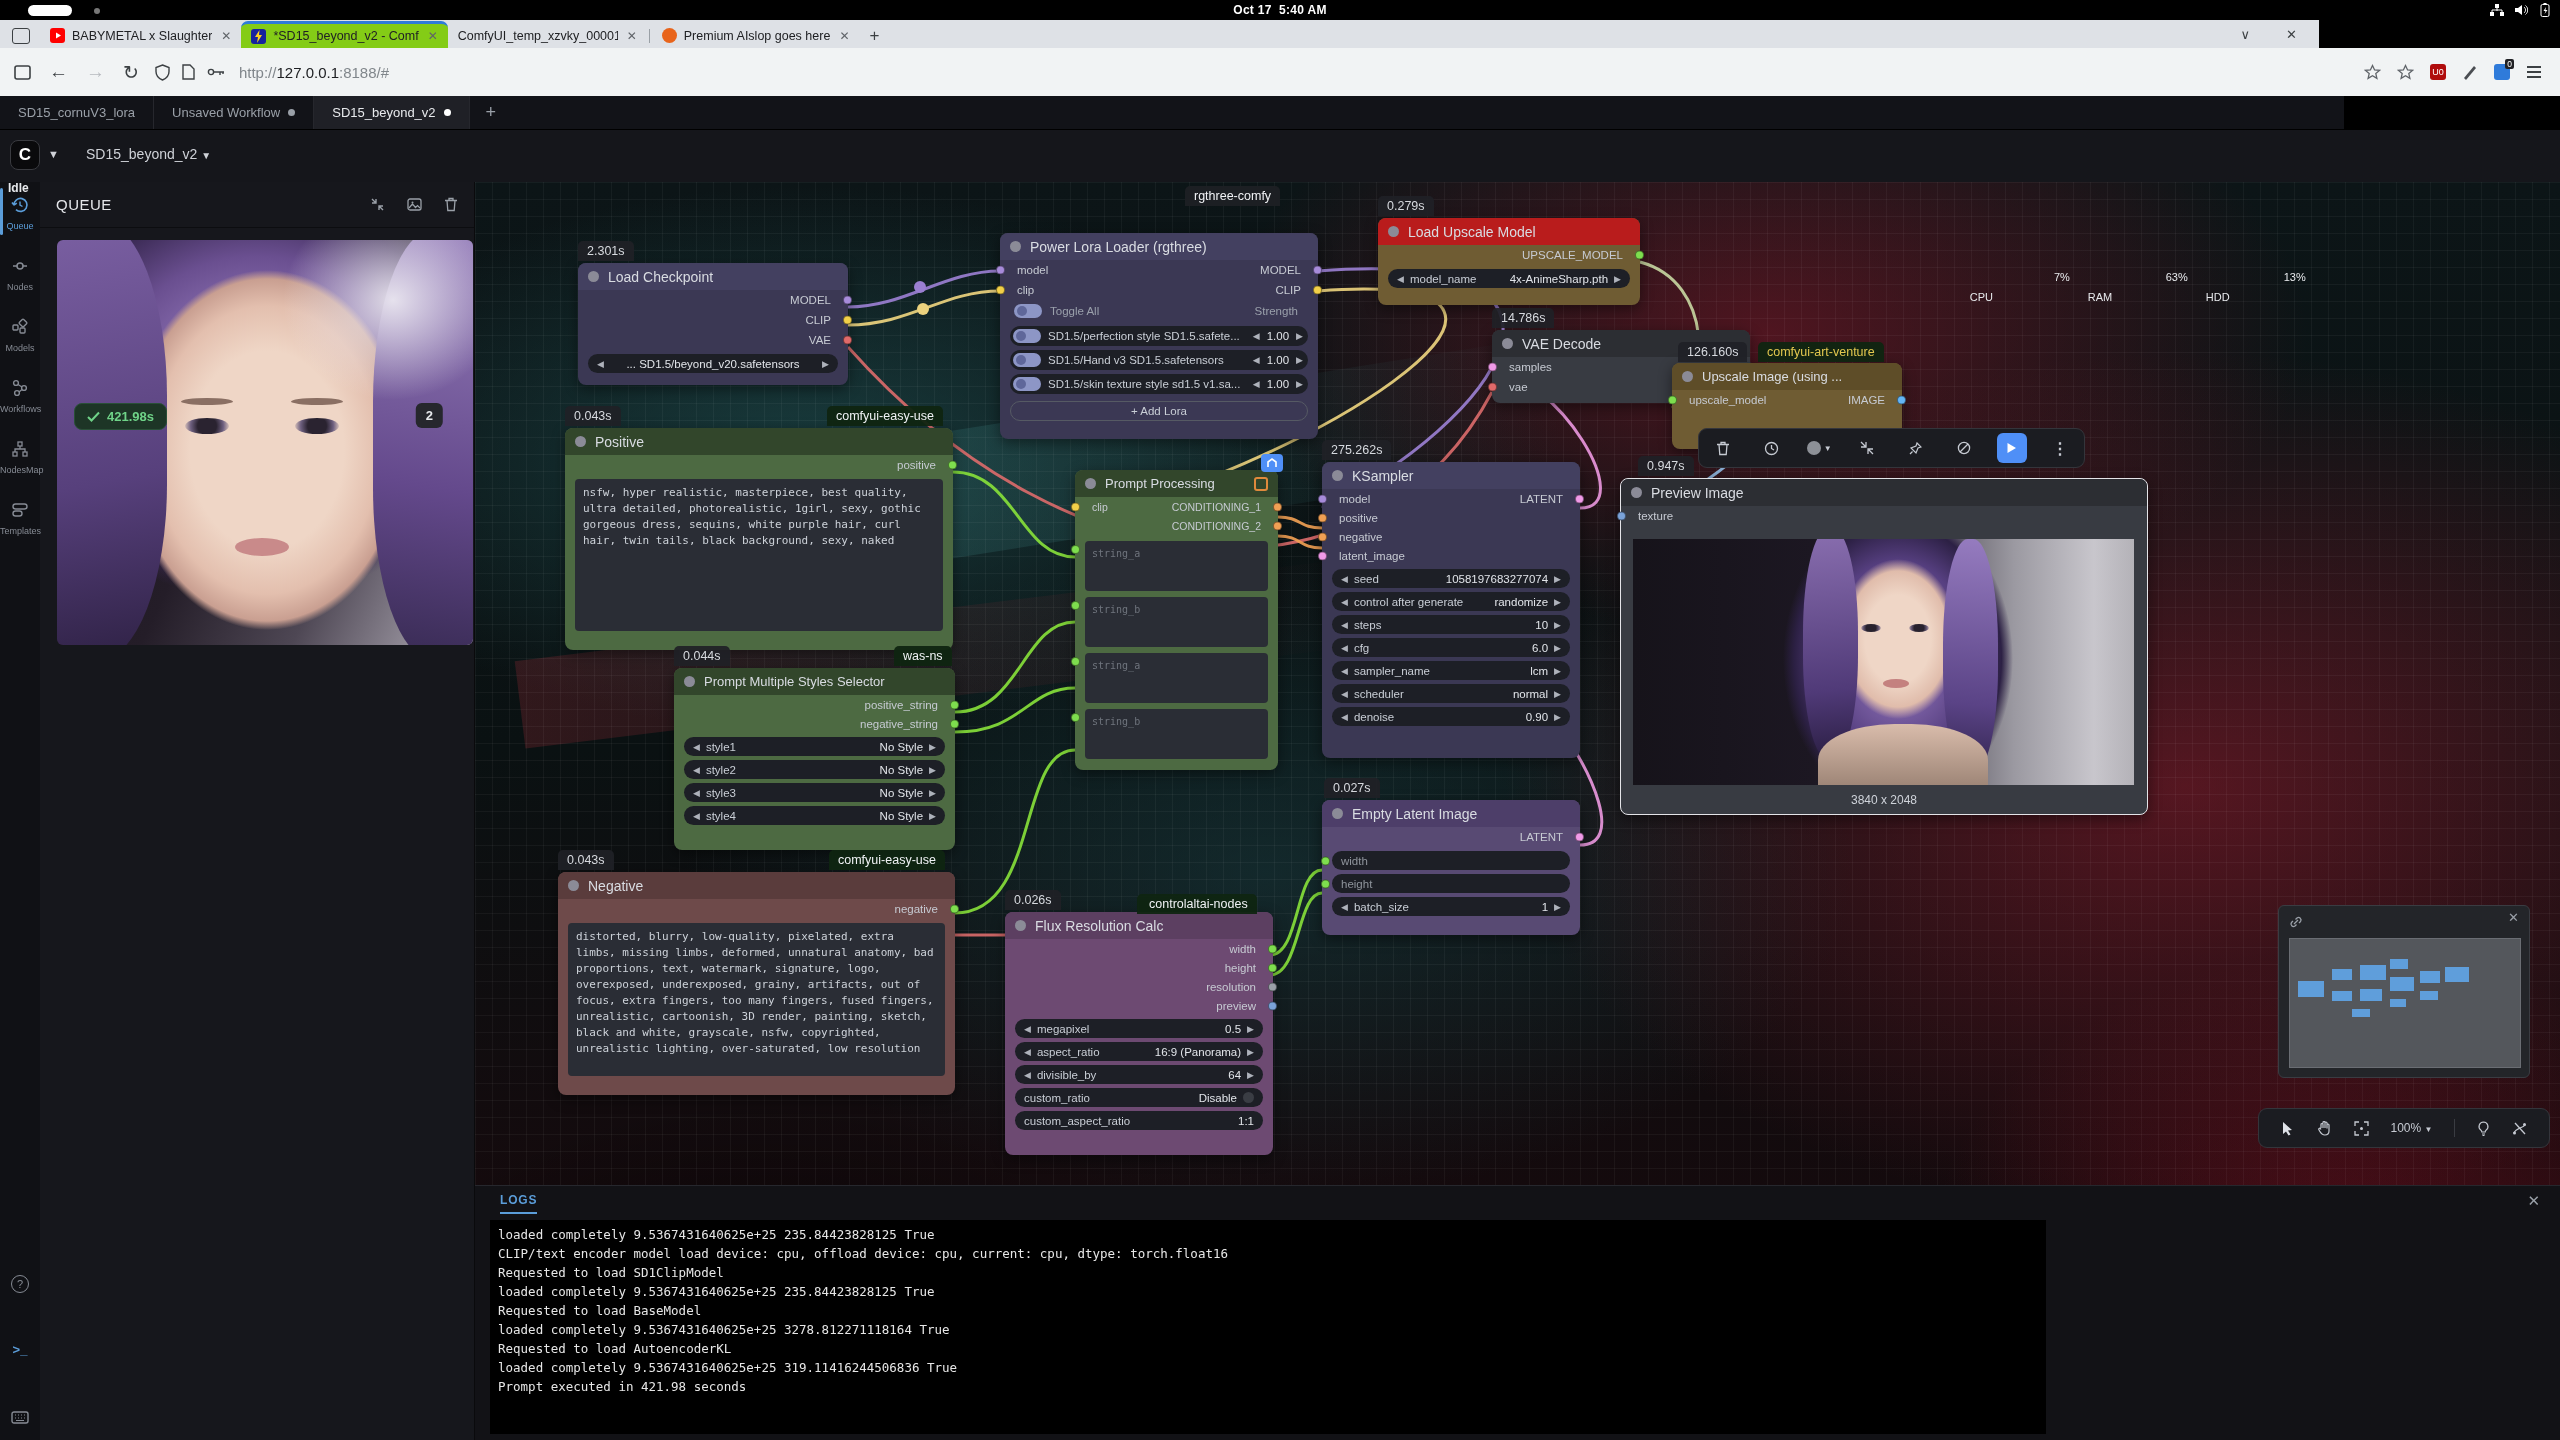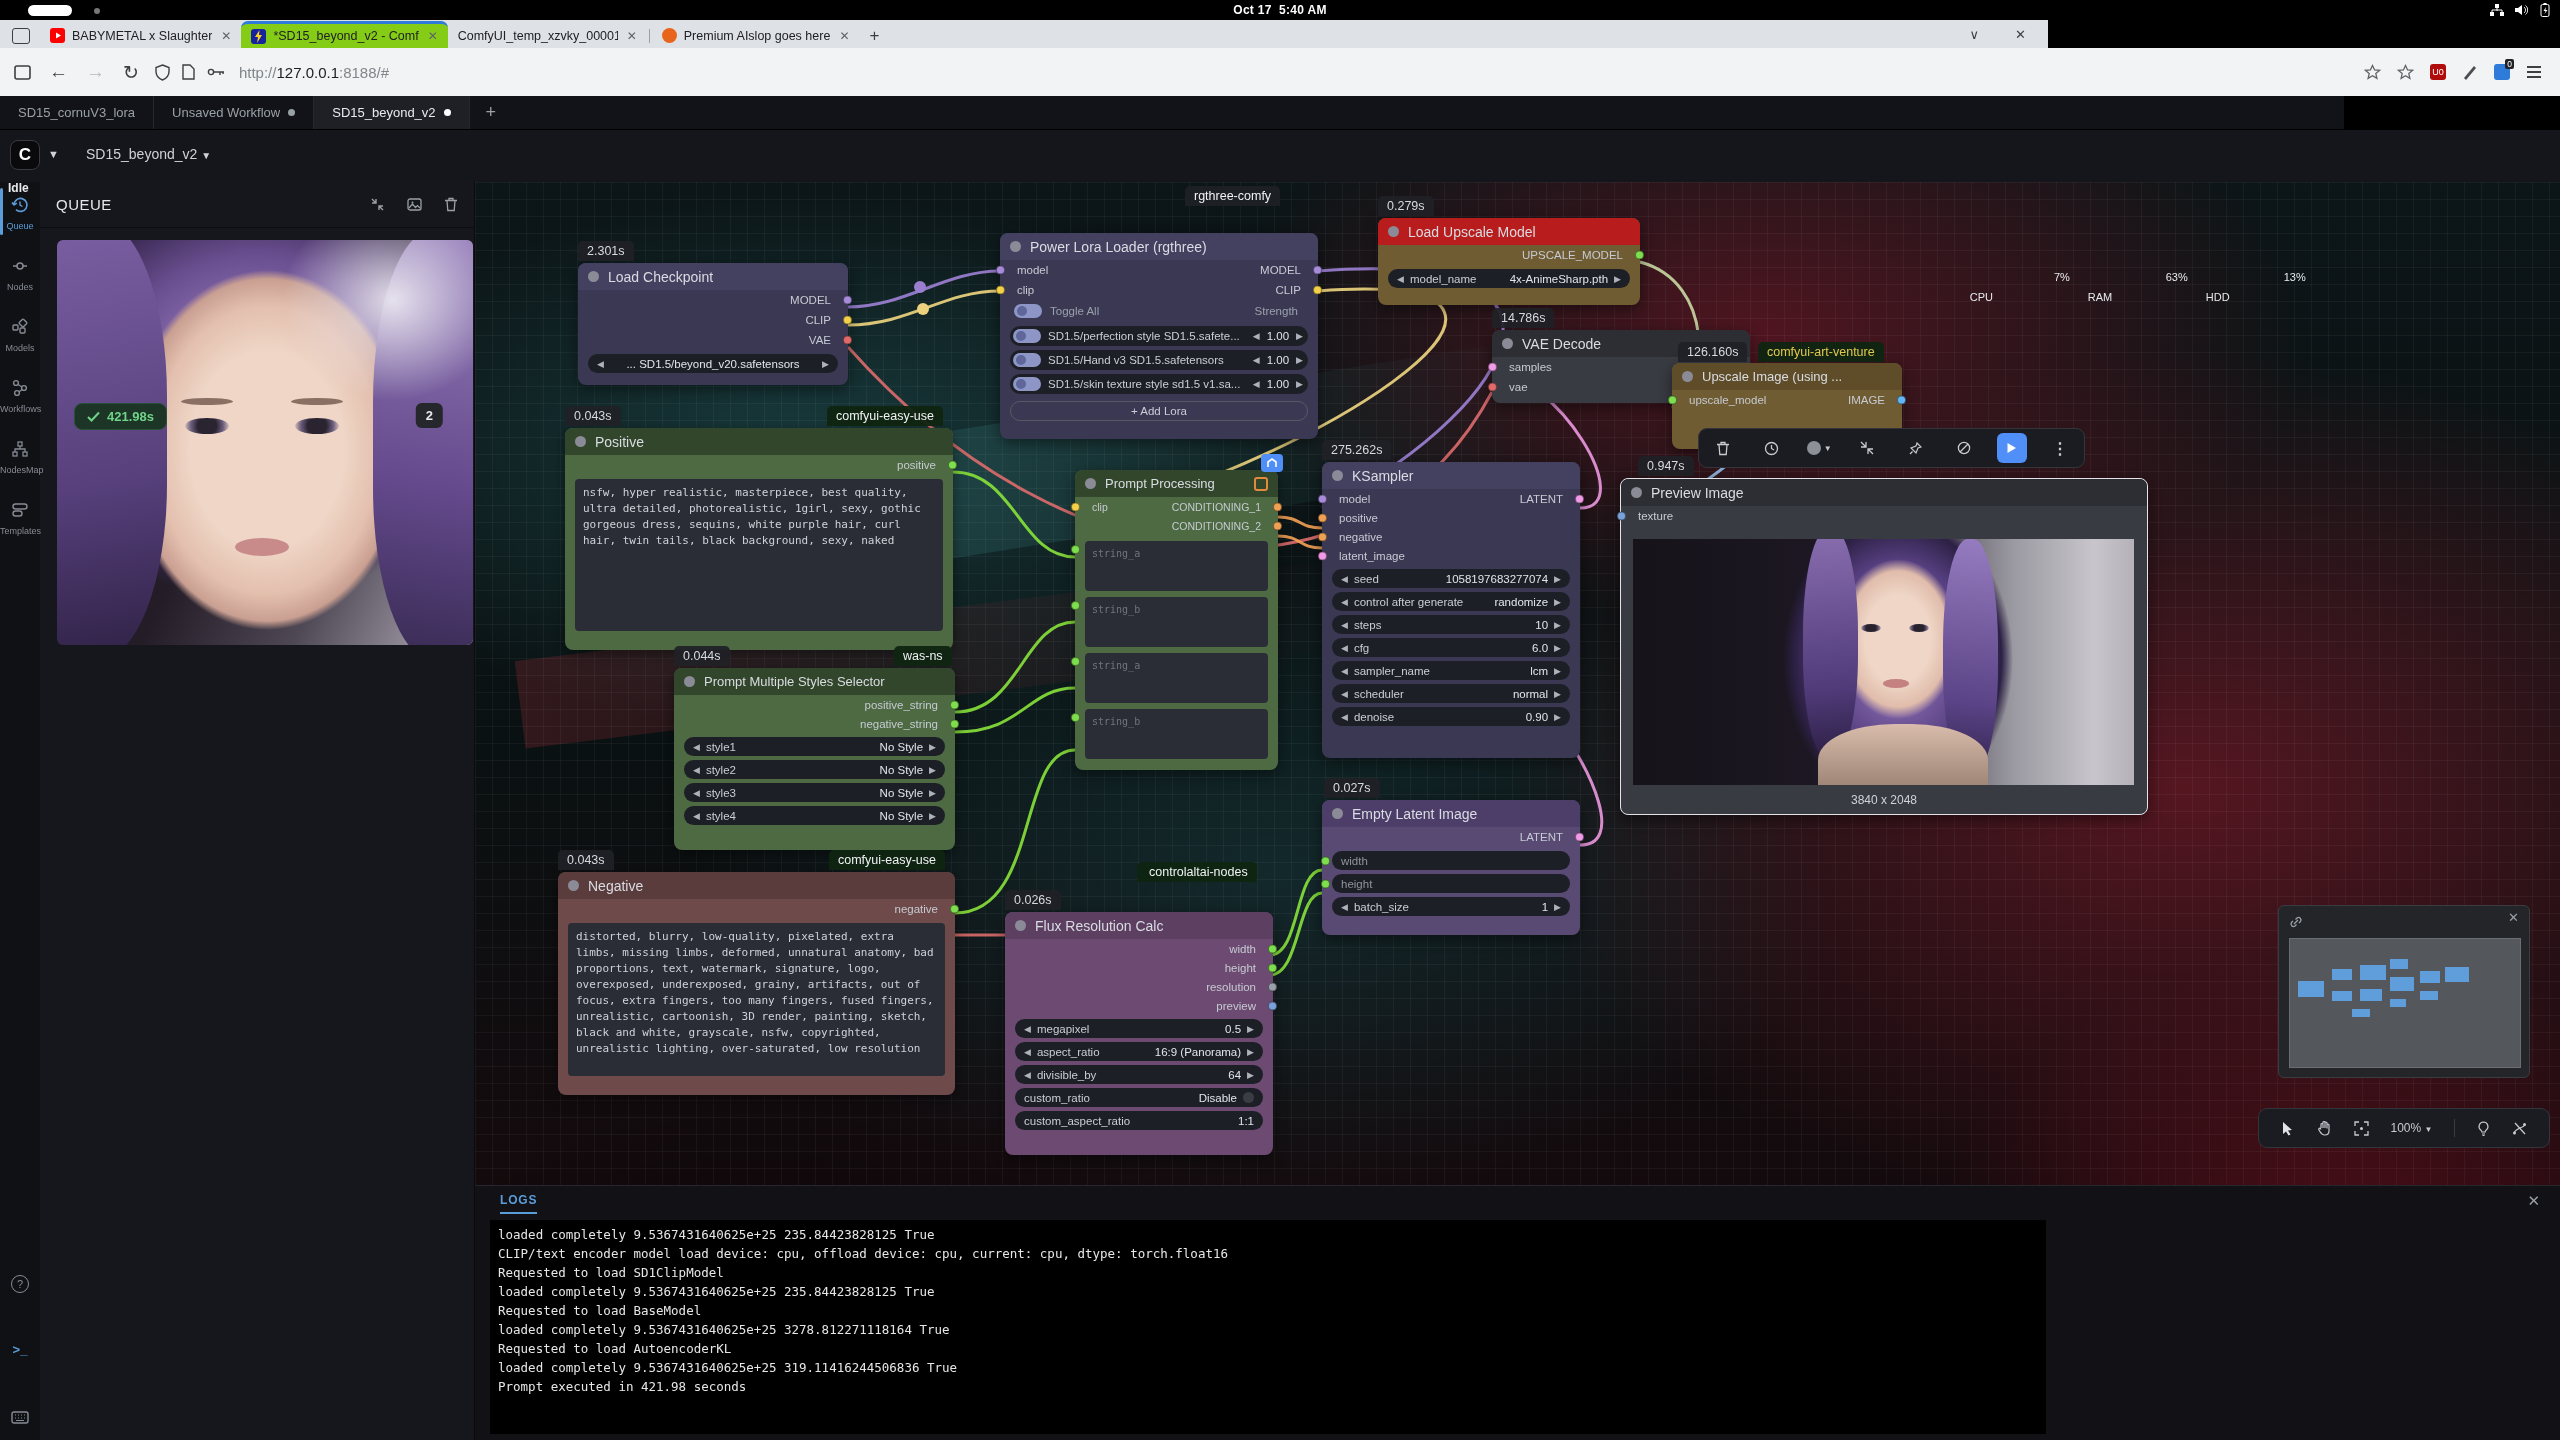--- a/index.html
+++ b/index.html
@@ -6,21 +6,21 @@
   html,body { width:2560px; height:1440px; overflow:hidden; background:#000; font-family:"Liberation Sans",sans-serif; }
 
   
   #sysbar { position:absolute; left:0; top:0; width:2560px; height:20px; background:#000; color:#fff; }
   #sys-pill { position:absolute; left:28px; top:5px; width:44px; height:11px; background:#fff; border-radius:6px; }
   #sys-dot { position:absolute; left:94px; top:8px; width:6px; height:6px; background:#777; border-radius:50%; }
   #sys-time { position:absolute; left:0; right:0; top:3px; text-align:center; font-size:12px; font-weight:bold; letter-spacing:.3px; }
   #sys-icons { position:absolute; right:8px; top:3px; display:flex; gap:10px; align-items:center; }
 
   
-  #tabstrip { position:absolute; left:0; top:20px; width:2048px; height:28px; background:#dee1e6; display:flex; align-items:flex-end; }
+  #tabstrip { position:absolute; left:0; top:20px; width:2319px; height:28px; background:#dee1e6; display:flex; align-items:flex-end; }
   .btab { height:25px; display:flex; align-items:center; gap:7px; padding:0 10px; font-size:12.5px; color:#202124; max-width:235px; }
   .btab .ttl { white-space:nowrap; overflow:hidden; max-width:160px; }
   .btab .tx { color:#5f6368; font-size:12px; margin-left:2px; }
   .btab.active { background:#84cc16; border-radius:7px 7px 0 0; border-top:3px solid #2f7bda; height:27px; }
   .tabsep { width:1px; height:14px; background:#9aa0a6; margin:0 2px 5px; }
   .fav { width:15px; height:15px; border-radius:3px; flex:0 0 auto; position:relative; }
   #panelbtn { width:18px; height:16px; border:1.6px solid #3c4043; border-radius:3px; margin:0 10px 4px 12px; }
   #winbtns { margin-left:auto; display:flex; gap:36px; padding:0 22px 6px; color:#3c4043; font-size:13px; }
   #addrbar { position:absolute; left:0; top:48px; width:2560px; height:48px; background:#f1f3f4; display:flex; align-items:center; }
   #addrbar .nav { font-size:19px; color:#3c4043; margin-left:18px; }
@@ -742,21 +742,21 @@
   <div class="widget">
     <span class="wa">◀</span>
     <span class="wl">denoise</span>
     <span class="wv">0.90</span>
     <span class="wa">▶</span>
   </div>
 </div>
   </div>
 
   <div class="badge-time" style="left:530px; top:708px;">0.026s</div>
-  <div class="badge-repo" style="left:662px; top:680px;padding-left:12px;">controlaltai-nodes</div>
+  <div class="badge-repo" style="left:662px; top:712px;padding-left:12px;">controlaltai-nodes</div>
   <div class="node" style="left:530px; top:730px; width:268px; height:243px; background:#6d4a72;">
     <div class="nhead" style="background:#5c3f61;">
         <span class="ndot"></span>
         <span>Flux Resolution Calc</span>
       </div>
     <div class="prow" style="height:19px;">
         <span class="plab-r">width</span>
         <span class="pout c-green"></span>
       </div>
     <div class="prow" style="height:19px;">

